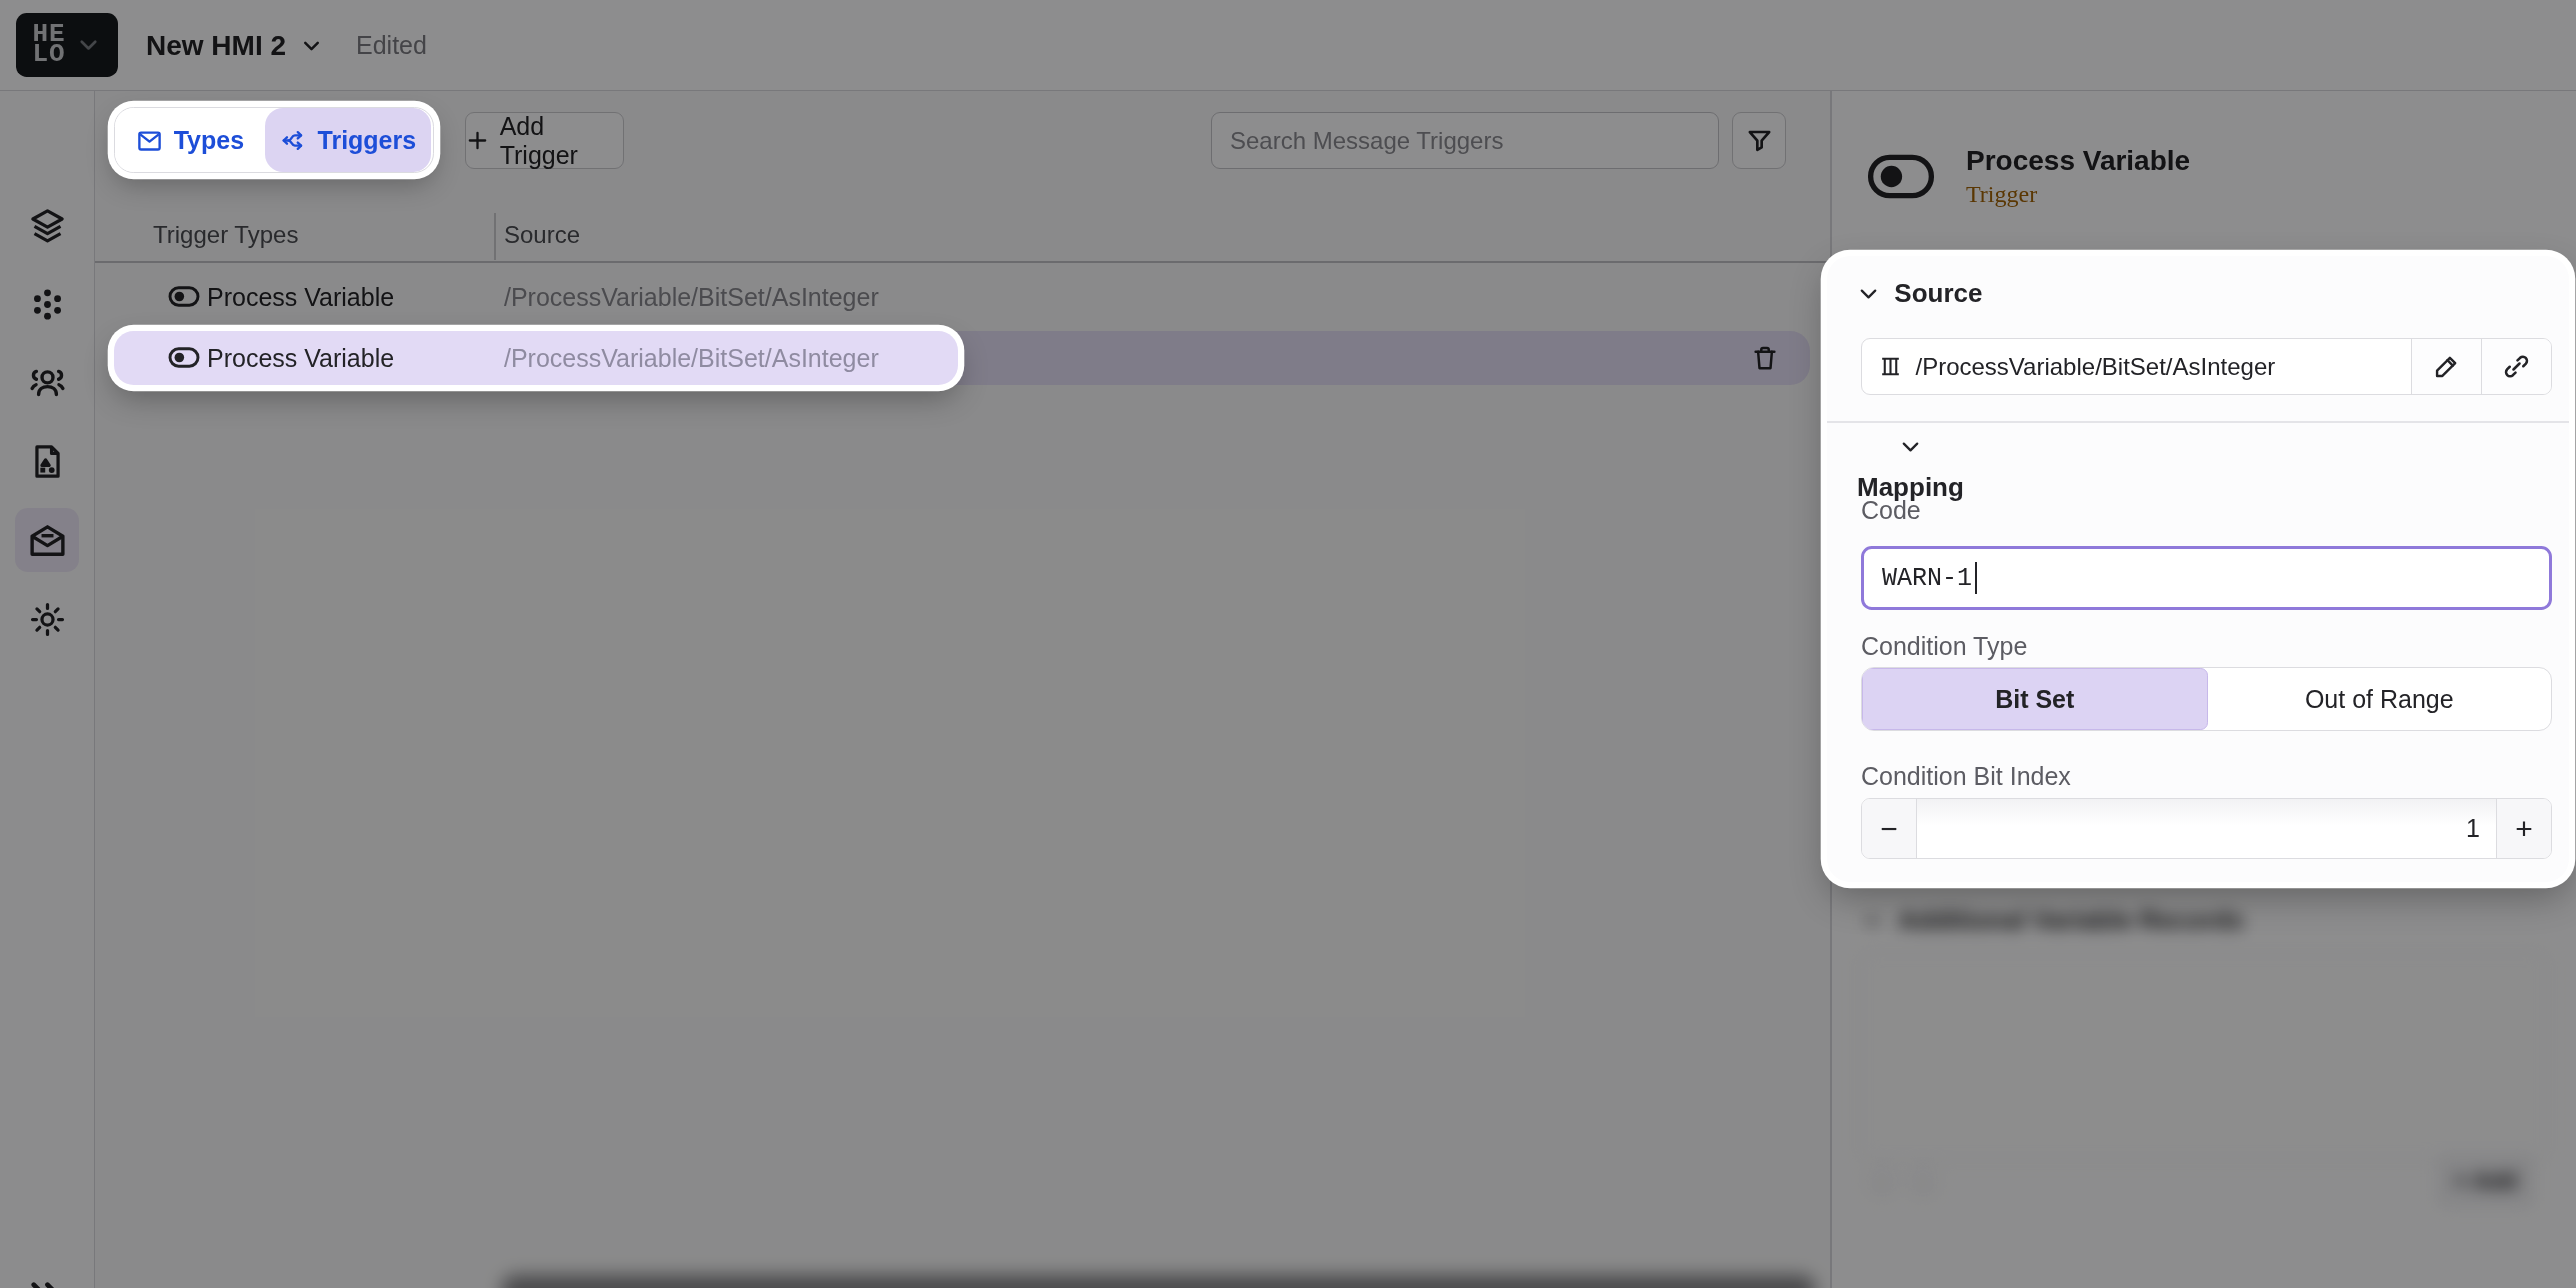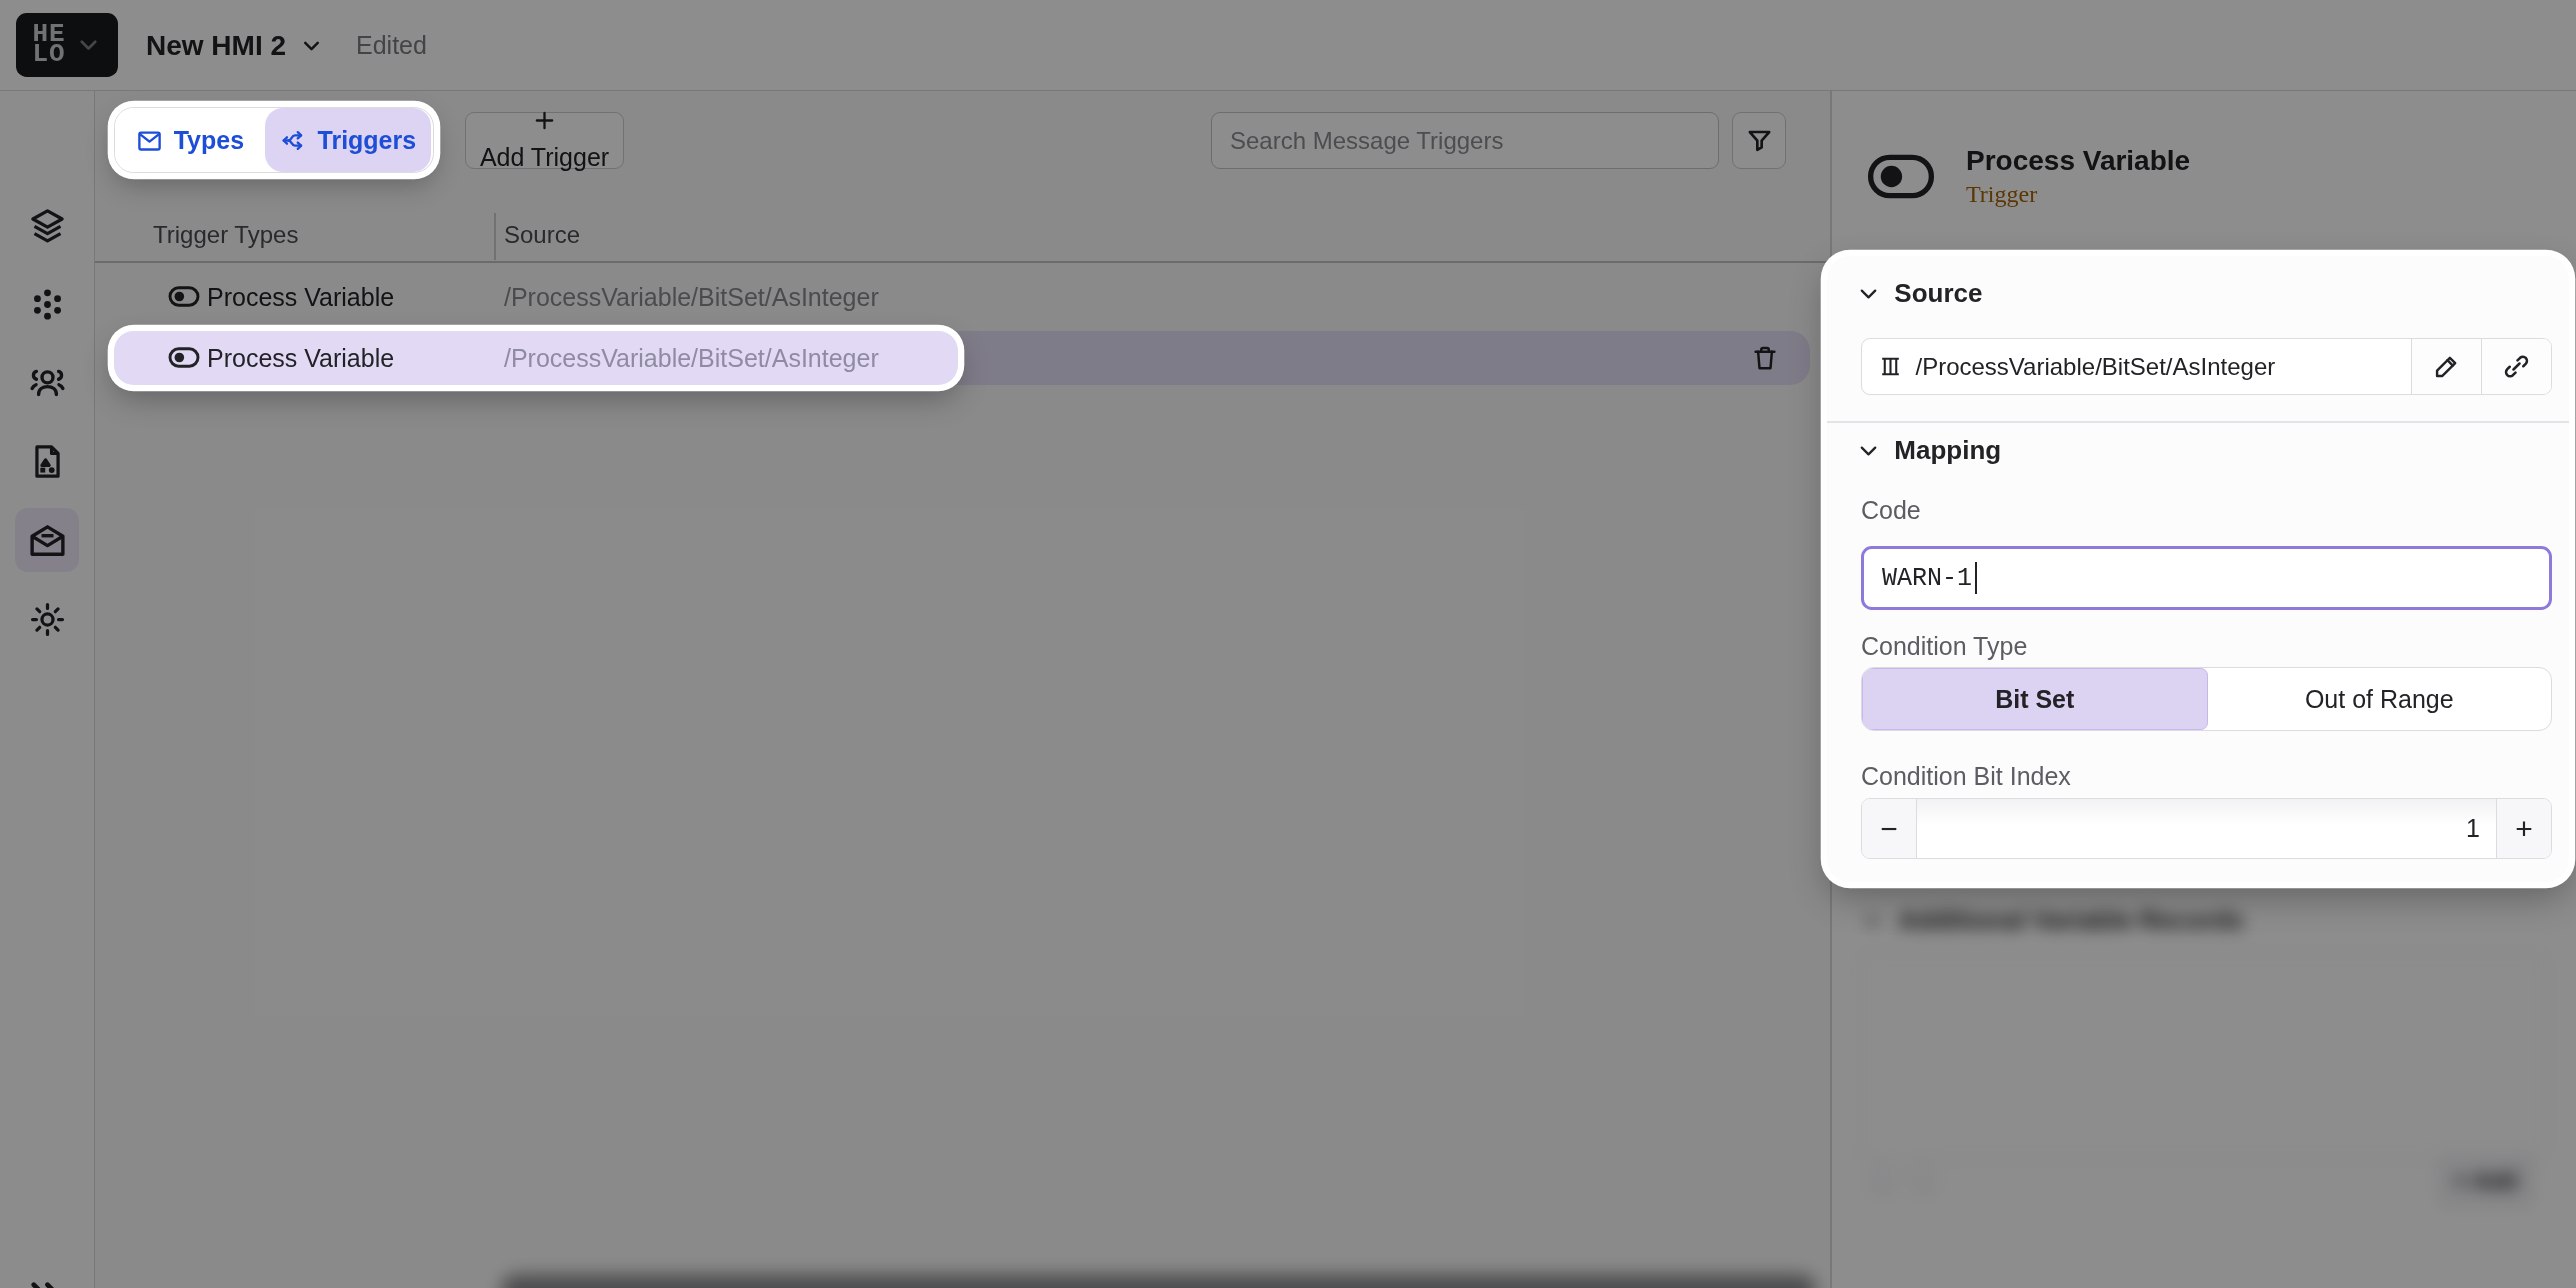--- a/index.html
+++ b/index.html
@@ -21,21 +21,21 @@
   
   .sidebar { position:absolute; left:0; top:91px; width:95px; height:1197px; background:#FAFAFB; border-right:1.8px solid #D6D6DB; z-index:4; }
   .side-item { position:absolute; left:15px; width:64px; height:64px; border-radius:12.5px; display:flex; align-items:center; justify-content:center; color:#232327; }
   .side-item.active { background:#ECE7F7; }
   .side-expand { position:absolute; left:23px; top:1182px; color:#232327; }
 
   
   .main { position:absolute; left:95px; top:91px; width:1735px; height:1197px; background:#F7F7F8; }
   .v-divider { position:absolute; left:1830px; top:91px; width:1.8px; height:1197px; background:#D6D6DB; z-index:4; }
 
-  .btn-add { position:absolute; left:465px; top:112px; width:159px; height:57px; background:#FCFCFD; border:1.8px solid #C9C9CE; border-radius:9px; display:flex; align-items:center; justify-content:center; gap:10.7px; font-size:25px; font-weight:500; color:#232327;flex-direction:column; }
+  .btn-add { position:absolute; left:465px; top:112px; width:159px; height:57px; background:#FCFCFD; border:1.8px solid #C9C9CE; border-radius:9px; display:flex; align-items:center; justify-content:center; gap:10.7px; font-size:25px; font-weight:500; color:#232327; }
   .search-box { position:absolute; left:1211px; top:112px; width:508px; height:57px; background:#FCFCFD; border:1.8px solid #C2C2C8; border-radius:9px; }
   .search-box input { width:100%; height:100%; border:none; outline:none; background:transparent; font-family:inherit; font-size:24px; color:#232327; padding:0 18px; }
   .search-box input::placeholder { color:#8A8A90; }
   .btn-filter { position:absolute; left:1732px; top:112px; width:54px; height:57px; background:#FCFCFD; border:1.8px solid #C9C9CE; border-radius:9px; display:flex; align-items:center; justify-content:center; color:#232327; }
 
   .tbl-header-cell { position:absolute; top:208px; height:54px; display:flex; align-items:center; font-size:24px; font-weight:500; color:#4A4B51; }
   .tbl-col-divider { position:absolute; left:494px; top:213px; width:1.8px; height:47px; background:#C9C9CE; }
   .tbl-header-line { position:absolute; left:95px; top:261px; width:1735px; height:1.8px; background:#BFBFC5; }
 
   .row-abs { position:absolute; height:54px; }
@@ -370,21 +370,21 @@
               <path d="M9.5 14.5 L14.5 9.5"></path>
               <path d="M12.8 7 l2.2-2.2 a3.4 3.4 0 0 1 4.8 4.8 L17.6 11.8"></path>
               <path d="M11.2 17 l-2.2 2.2 a3.4 3.4 0 0 1-4.8-4.8 L6.4 12.2"></path>
             </svg>
         </span>
       </div>
     </div>
 
     <div class="card-divider" style="top:165px"></div>
 
-    <div class="sec-head" style="left:30px; top:179px;">
+    <div class="sec-head" style="left:30px; top:179px;flex-direction:column;">
       <span class="sec-chev">
         <svg width="23" height="23" viewBox="0 0 24 24" fill="none" stroke="currentColor" stroke-width="2.4" stroke-linecap="round" stroke-linejoin="round">
             <path d="M5 9 L12 16 L19 9"></path>
           </svg>
       </span>
       <span>Mapping</span>
     </div>
 
     <div class="fld-label" style="top:240px">Code</div>
     <div class="code-input">

